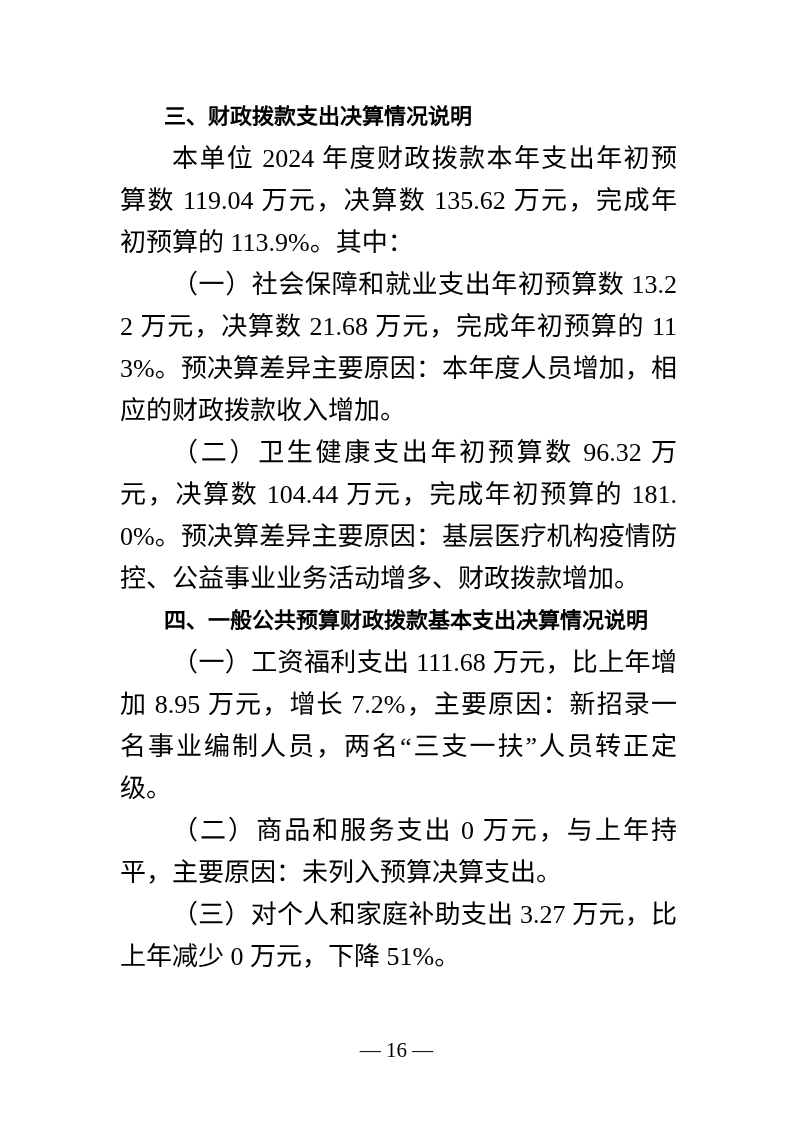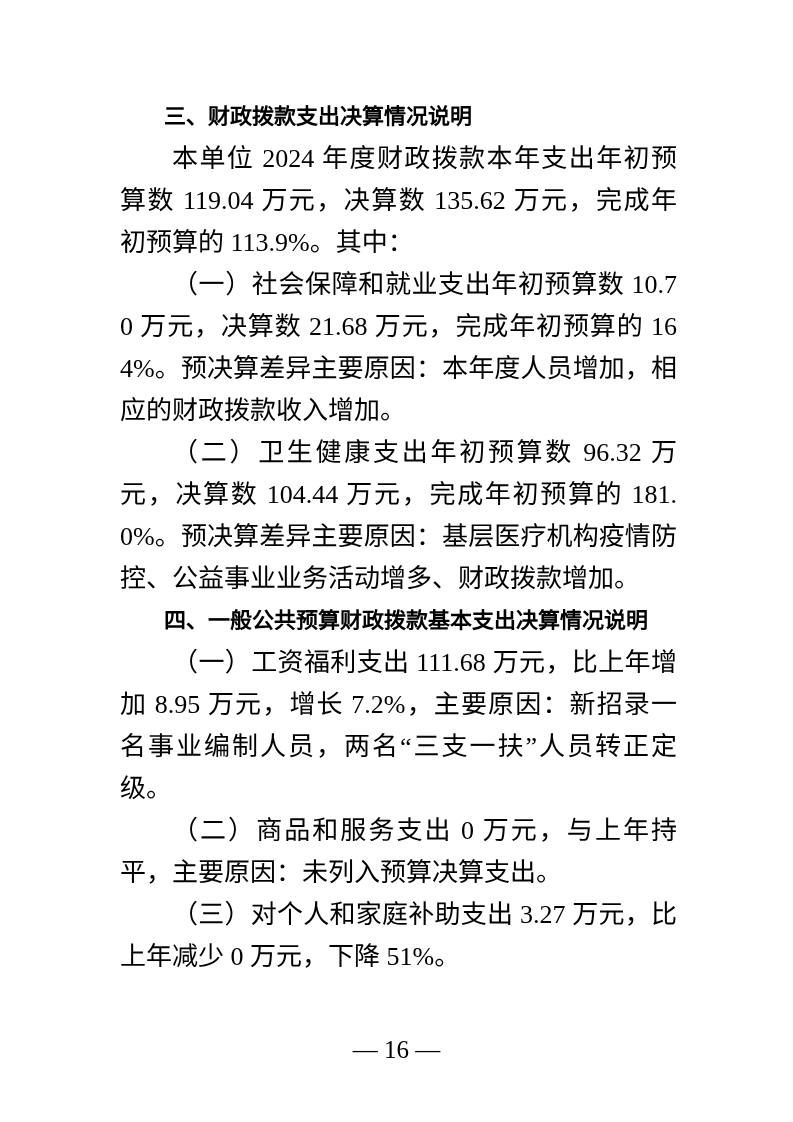--- a/index.html
+++ b/index.html
@@ -37,34 +37,34 @@
     font-weight: bold;
     font-size: 22px;
     text-align: left;
   }
   .footer {
     position: absolute;
     left: 0;
     right: 0;
     top: 1038px;
     text-align: center;
-    font-size: 25px;
+    font-size: 21px;
     line-height: 24px;
     color: #000000;
     font-family: "Liberation Serif", "DejaVu Serif", serif;
   }
 </style>
 </head>
 <body>
 
 <div class="page">
   <div class="content">
       <p class="heading">三、财政拨款支出决算情况说明</p>
       <p class="para">本单位 2024 年度财政拨款本年支出年初预算数 119.04 万元，决算数 135.62 万元，完成年初预算的 113.9%。其中：</p>
-      <p class="para">（一）社会保障和就业支出年初预算数 10.70 万元，决算数 21.68 万元，完成年初预算的 164%。预决算差异主要原因：本年度人员增加，相应的财政拨款收入增加。</p>
+      <p class="para">（一）社会保障和就业支出年初预算数 13.22 万元，决算数 21.68 万元，完成年初预算的 113%。预决算差异主要原因：本年度人员增加，相应的财政拨款收入增加。</p>
       <p class="para">（二）卫生健康支出年初预算数 96.32 万元，决算数 104.44 万元，完成年初预算的 181.0%。预决算差异主要原因：基层医疗机构疫情防控、公益事业业务活动增多、财政拨款增加。</p>
       <p class="heading">四、一般公共预算财政拨款基本支出决算情况说明</p>
       <p class="para">（一）工资福利支出 111.68 万元，比上年增加 8.95 万元，增长 7.2%，主要原因：新招录一名事业编制人员，两名“三支一扶”人员转正定级。</p>
       <p class="para">（二）商品和服务支出 0 万元，与上年持平，主要原因：未列入预算决算支出。</p>
       <p class="para">（三）对个人和家庭补助支出 3.27 万元，比上年减少 0 万元，下降 51%。</p>
     </div>
   <div class="footer">
     <span>— 16 —</span>
   </div>
 </div>

